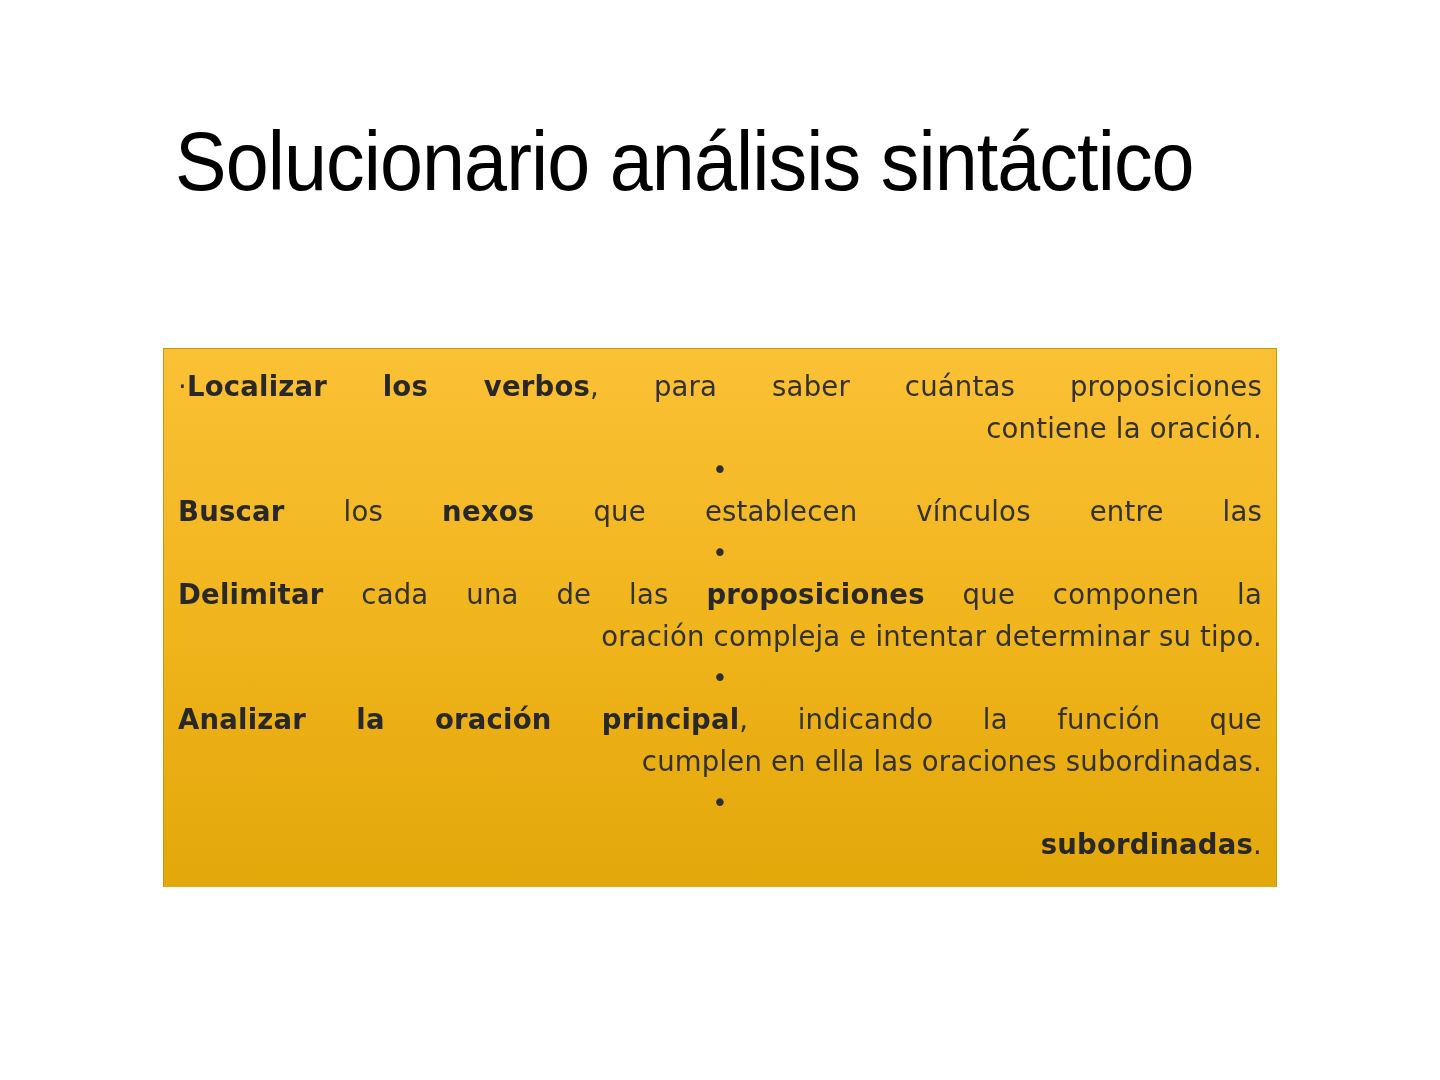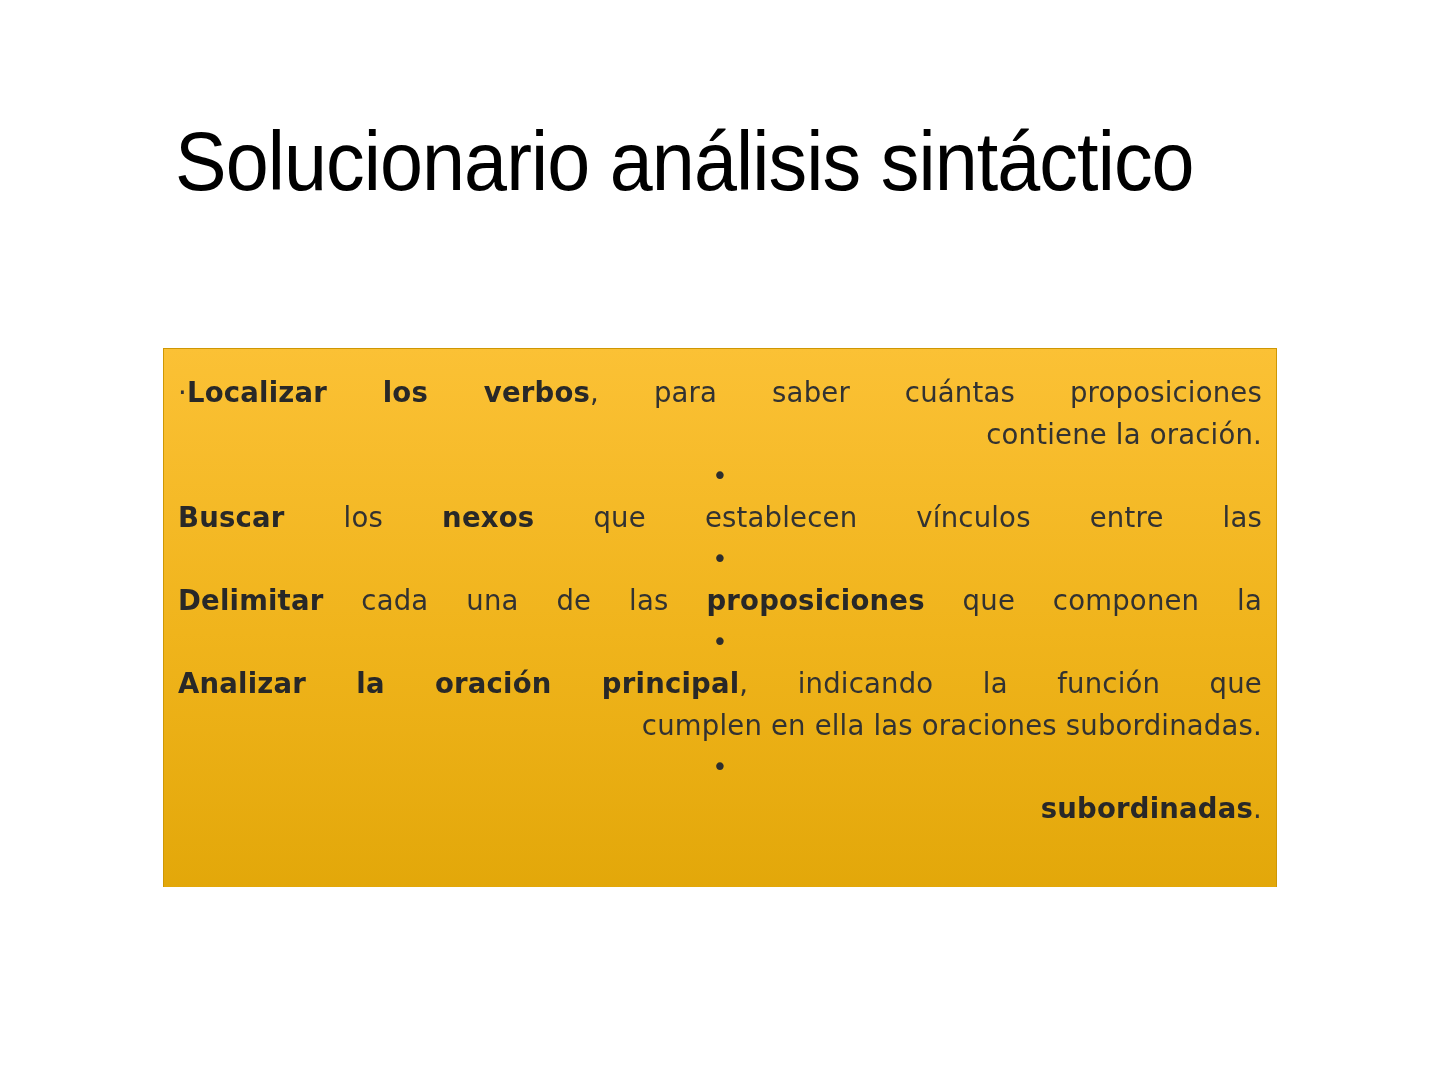--- a/index.html
+++ b/index.html
@@ -30,21 +30,21 @@
     transform: scaleX(0.92);
     transform-origin: left top;
   }
   .content-box {
     position: absolute;
     left: 163px;
     top: 348px;
     width: 1114px;
     height: 592px;
     box-sizing: border-box;
-    padding: 22px 14px;
+    padding: 16px 14px;
     background: linear-gradient(180deg, #fbc135 0%, #f0b41c 48%, #e0a506 100%);
     border: 1px solid #ce9704;
     overflow: hidden;
   }
   .tline {
     font-size: 27.5px;
     line-height: 42px;
     color: #323232;
     letter-spacing: 0.2px;
     text-align: right;
@@ -78,20 +78,21 @@
       <div class="tline just"><span>·</span><b>Localizar los verbos</b><span>, para saber cuántas proposiciones</span></div>
       <div class="tline"><span>contiene la oración.</span></div>
       <div class="brow">
         <span class="bdot">•</span>
       </div>
       <div class="tline just"><b>Buscar</b><span> los </span><b>nexos</b><span> que establecen vínculos entre las</span></div>
       <div class="brow">
         <span class="bdot">•</span>
       </div>
       <div class="tline just"><b>Delimitar</b><span> cada una de las </span><b>proposiciones</b><span> que componen la</span></div>
+      <div class="tline"><span>oración compleja e intentar determinar su tipo.</span></div>
       <div class="brow">
         <span class="bdot">•</span>
       </div>
       <div class="tline just"><b>Analizar la oración principal</b><span>, indicando la función que</span></div>
       <div class="tline"><span>cumplen en ella las oraciones subordinadas.</span></div>
       <div class="brow">
         <span class="bdot">•</span>
       </div>
       <div class="tline"><b>subordinadas</b><span>.</span></div>
     </div>

